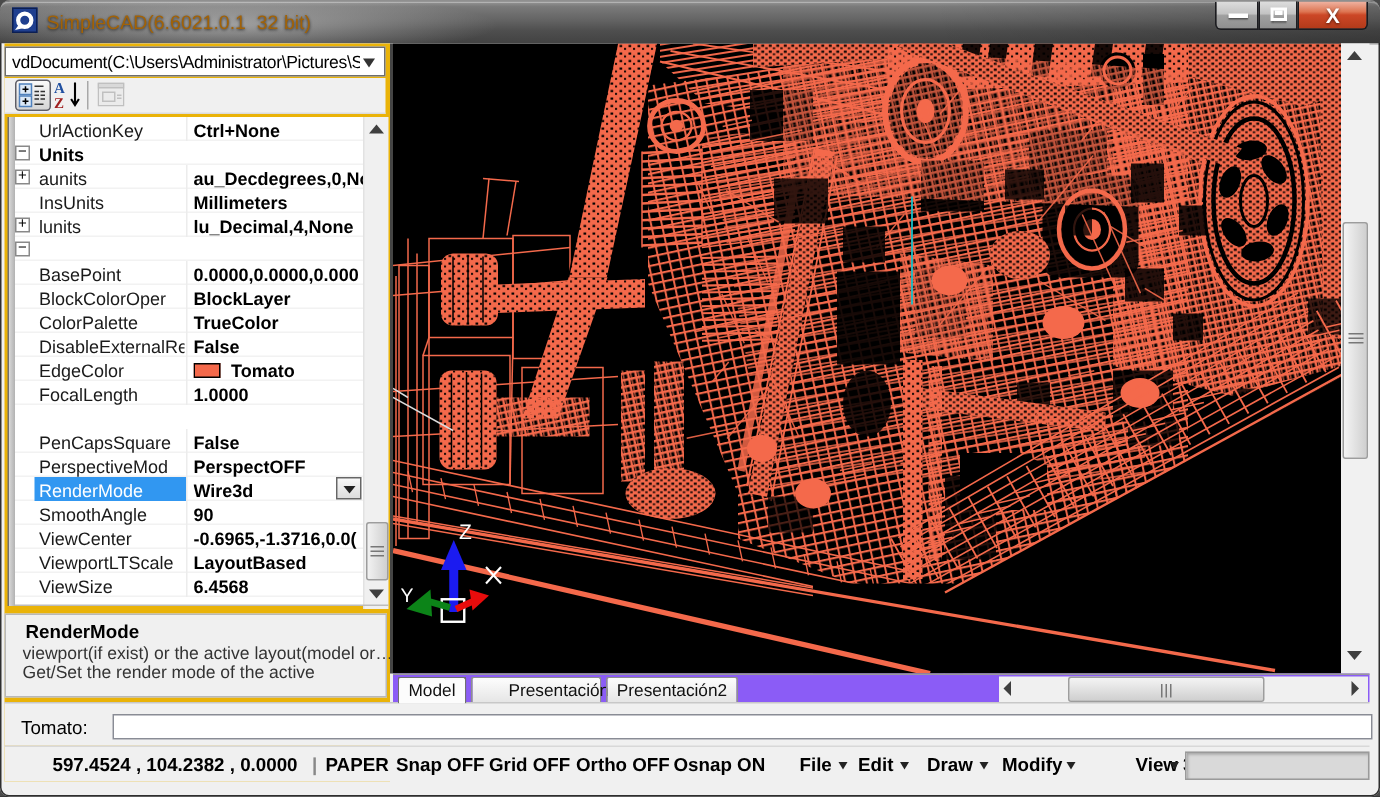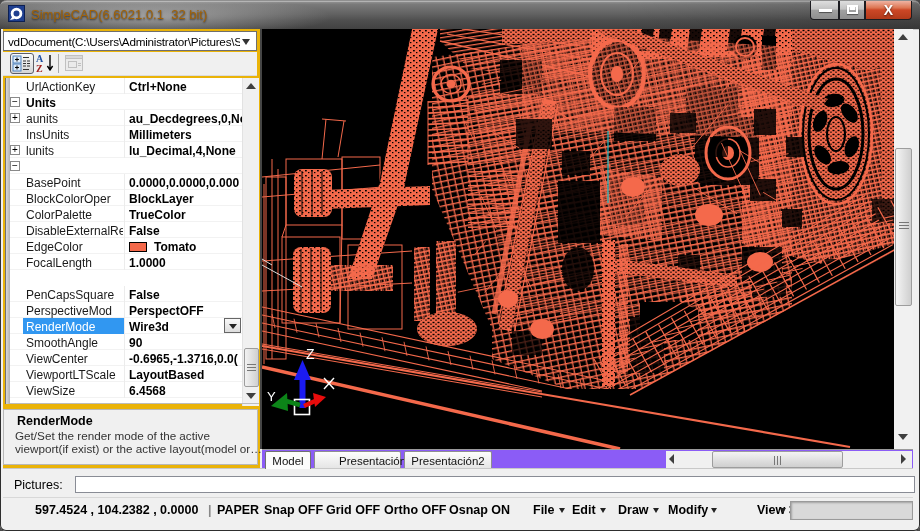--- a/index.html
+++ b/index.html
@@ -228,22 +228,22 @@
       <div id="gsbthumb">
           <div class="hgrip" style="top:15px;left:2px;"></div>
           <div class="hgrip" style="top:18px;left:2px;"></div>
           <div class="hgrip" style="top:21px;left:2px;"></div>
         </div>
     </div>
     <div id="gridbottom"></div>
     <div id="descr">
       <b>RenderMode</b>
       <p>
+          <span>viewport(if exist) or the active layout(model or…</span>
           <span>Get/Set the render mode of the active</span>
-          <span>viewport(if exist) or the active layout(model or…</span>
         </p>
     </div>
   </div>
 
   <div id="cborder" style="position:absolute;left:260px;top:29px;width:2px;height:420px;background:#454545;"></div>
     <div id="canvas">
       <svg width="632" height="420" viewBox="0 0 632 420" style="position:absolute;left:0;top:0;">
 <defs>
 <pattern id="h5" width="7" height="5" patternUnits="userSpaceOnUse" patternTransform="rotate(-9)">
             <rect width="7" height="1.2" fill="#f4694b"></rect>
@@ -603,21 +603,21 @@
       <div class="sbarrow" style="left:235px;top:3px;border-left:5px solid #3f3f3f;border-right:none;"></div>
       <div id="hsbthumb">
           <div class="vgrip" style="left:61px;"></div>
           <div class="vgrip" style="left:64px;"></div>
           <div class="vgrip" style="left:67px;"></div>
         </div>
     </div>
   </div>
 
   <div id="cmdrow">
-      <label>Pictures:</label>
+      <label>Tomato:</label>
       <div id="cmdinput"></div>
     </div>
 
   <div id="status">
     <span style="left:32px;">597.4524 , 104.2382 , 0.0000</span>
     <span style="left:205px;color:#888;">|</span>
     <span style="left:214px;">PAPER</span>
     <span style="left:261px;">Snap OFF</span>
     <span style="left:323px;">Grid OFF</span>
     <span style="left:381px;">Ortho OFF</span>

